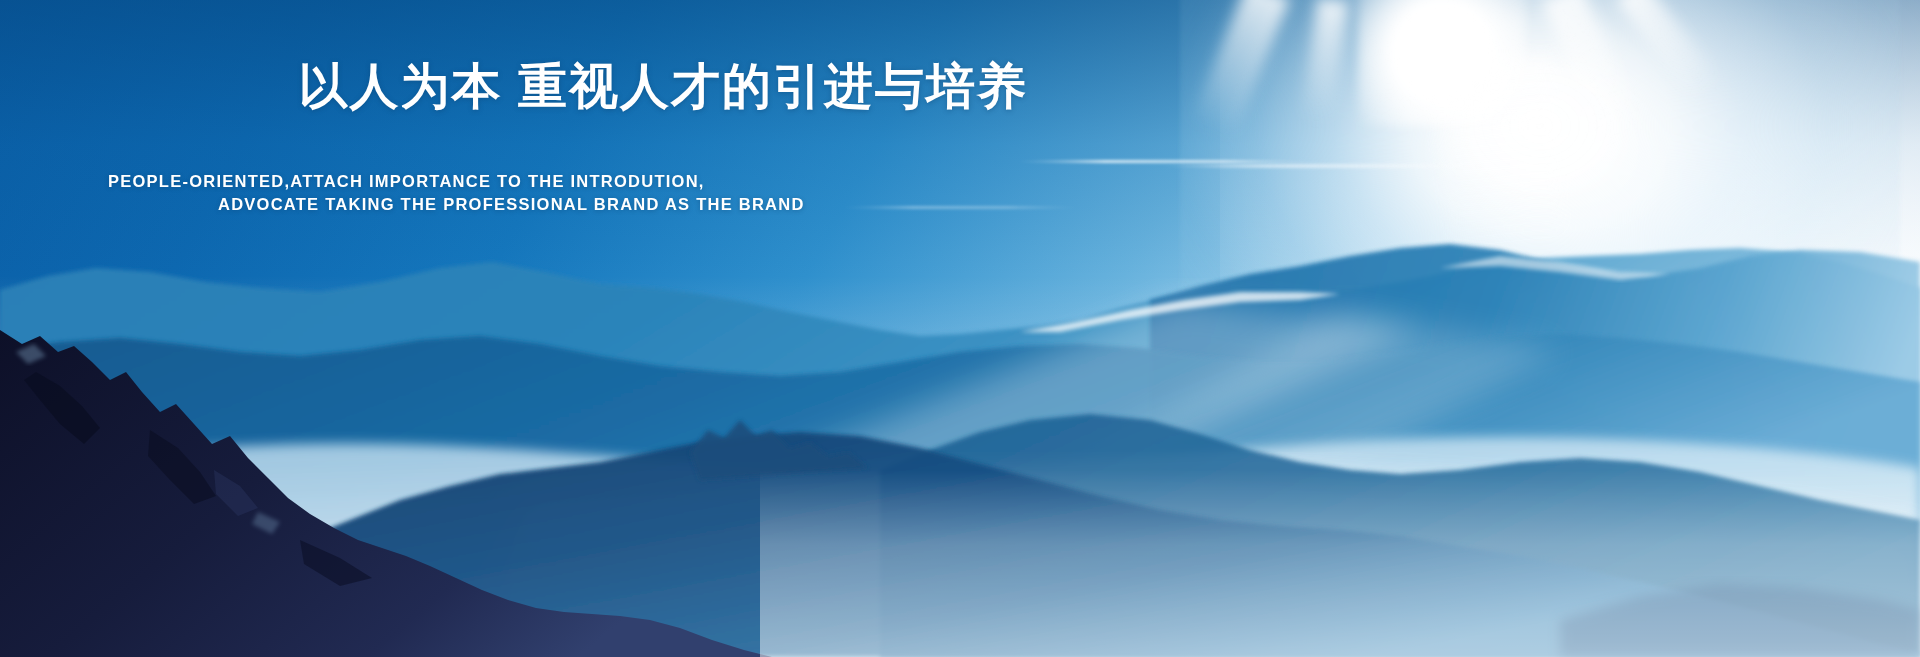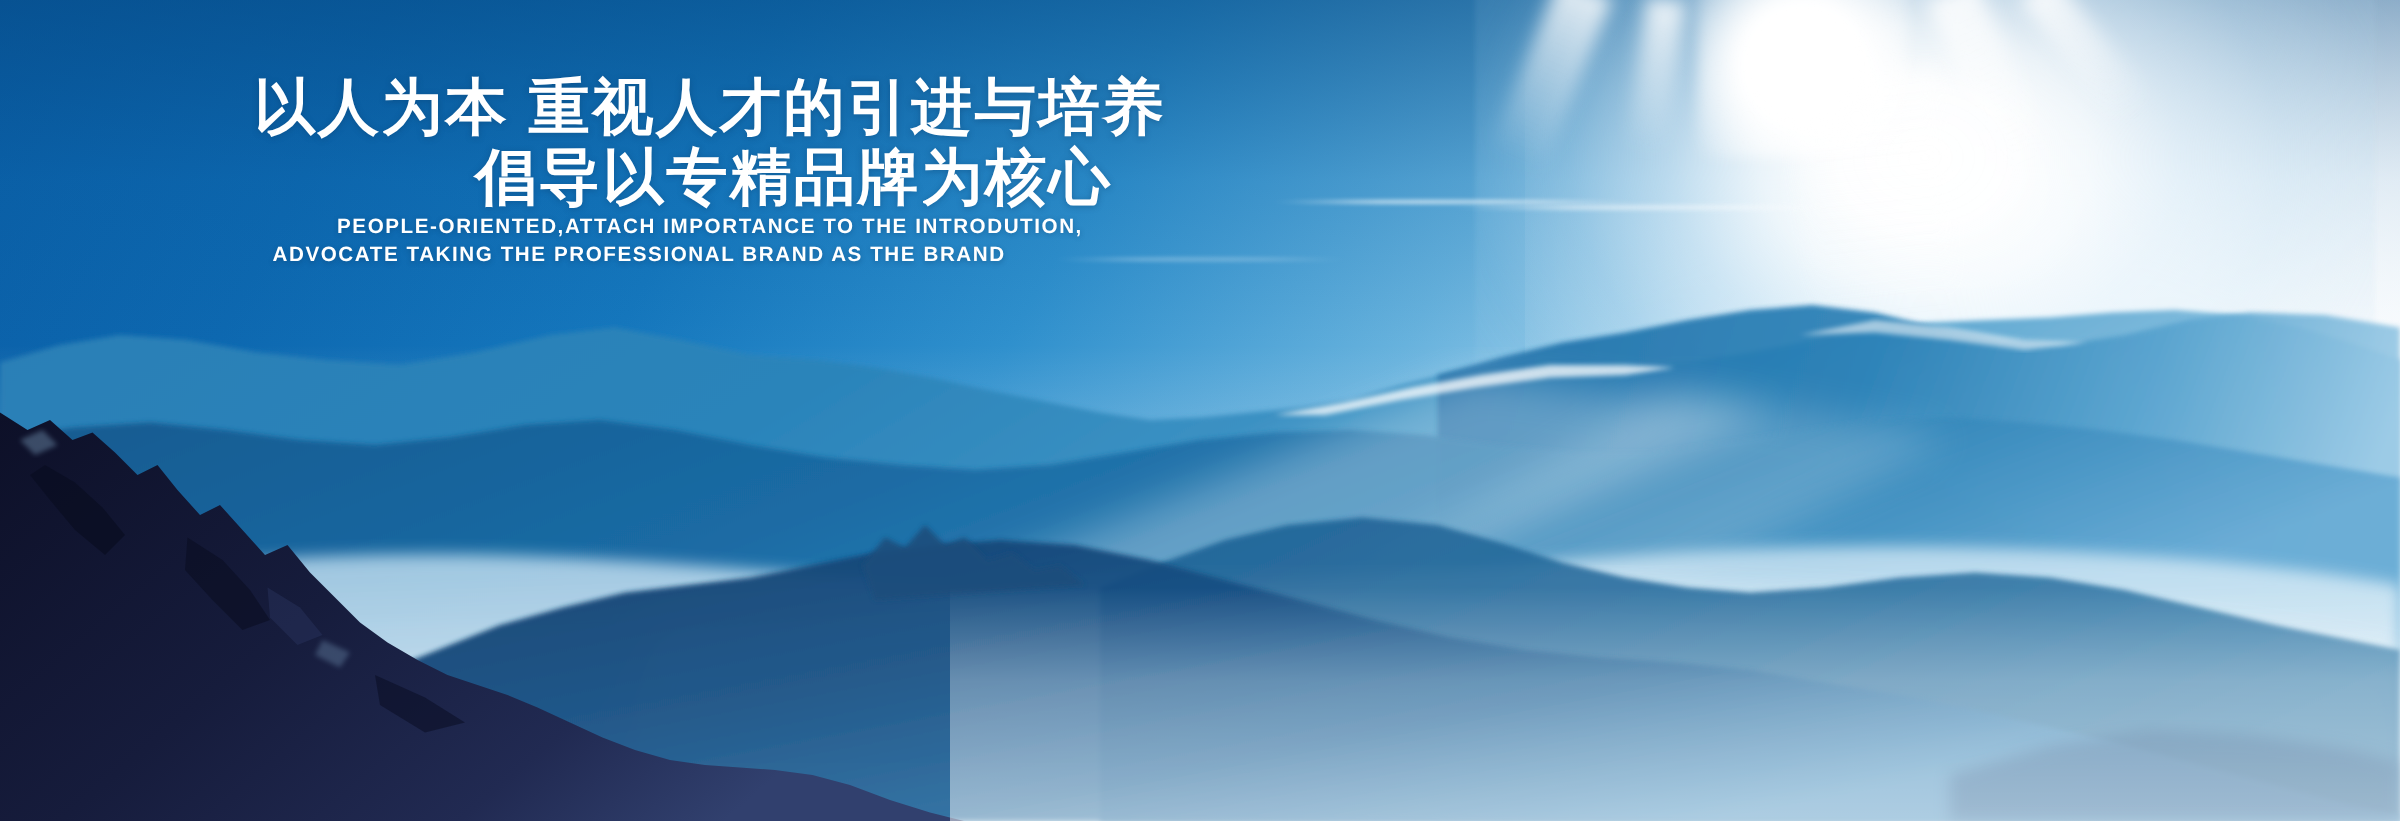--- a/index.html
+++ b/index.html
@@ -124,36 +124,36 @@
     left: 108px;
     top: 58px;
     width: 920px;
     color: #ffffff;
     font-size: 49px;
     line-height: 56px;
     font-weight: 700;
     letter-spacing: 2px;
     text-shadow: 0 1px 5px rgba(10,60,105,0.40);
   }
-  .headline .h-line1 { display: block; text-align: center; }
+  .headline .h-line1 { display: block; text-align: right; }
   .headline .h-line2 { display: block; text-align: left; padding-left: 272px; }
 
   .subline {
     position: absolute;
     left: 108px;
     top: 170px;
     width: 920px;
     color: #ffffff;
     font-size: 16.5px;
     line-height: 23px;
     font-weight: 700;
     letter-spacing: 1.25px;
     text-shadow: 0 1px 4px rgba(10,60,105,0.40);
   }
-  .subline .s-line1 { display: block; text-align: center; }
+  .subline .s-line1 { display: block; text-align: left; }
   .subline .s-line2 { display: block; text-align: left; padding-left: 110px; }
 </style>
 </head>
 <body>
 
 <div id="banner">
 
   <div class="sky"></div>
   <div class="sky-vert"></div>
   <div class="haze-right"></div>
@@ -290,21 +290,20 @@
 
     <path fill="#2d5f8d" opacity="0.55" filter="url(#softer)" d="M1560,620 L1640,596 L1720,584 L1800,588 L1880,600 L1920,610
              L1920,657 L1560,657 Z"></path>
 
     <rect x="760" y="470" width="1160" height="187" fill="url(#gMist)" opacity="0.55"></rect>
   </svg>
 
   <div class="copy">
     <div class="headline">
       <span class="h-line1">以人为本  重视人才的引进与培养</span>
-      <span class="h-line2">倡导以专精品牌为核心</span>
     </div>
     <div class="subline">
       <span class="s-line1">PEOPLE-ORIENTED,ATTACH IMPORTANCE TO THE INTRODUTION,</span>
       <span class="s-line2">ADVOCATE TAKING THE PROFESSIONAL BRAND AS THE BRAND</span>
     </div>
   </div>
 
 </div>
 
 </body></html>

